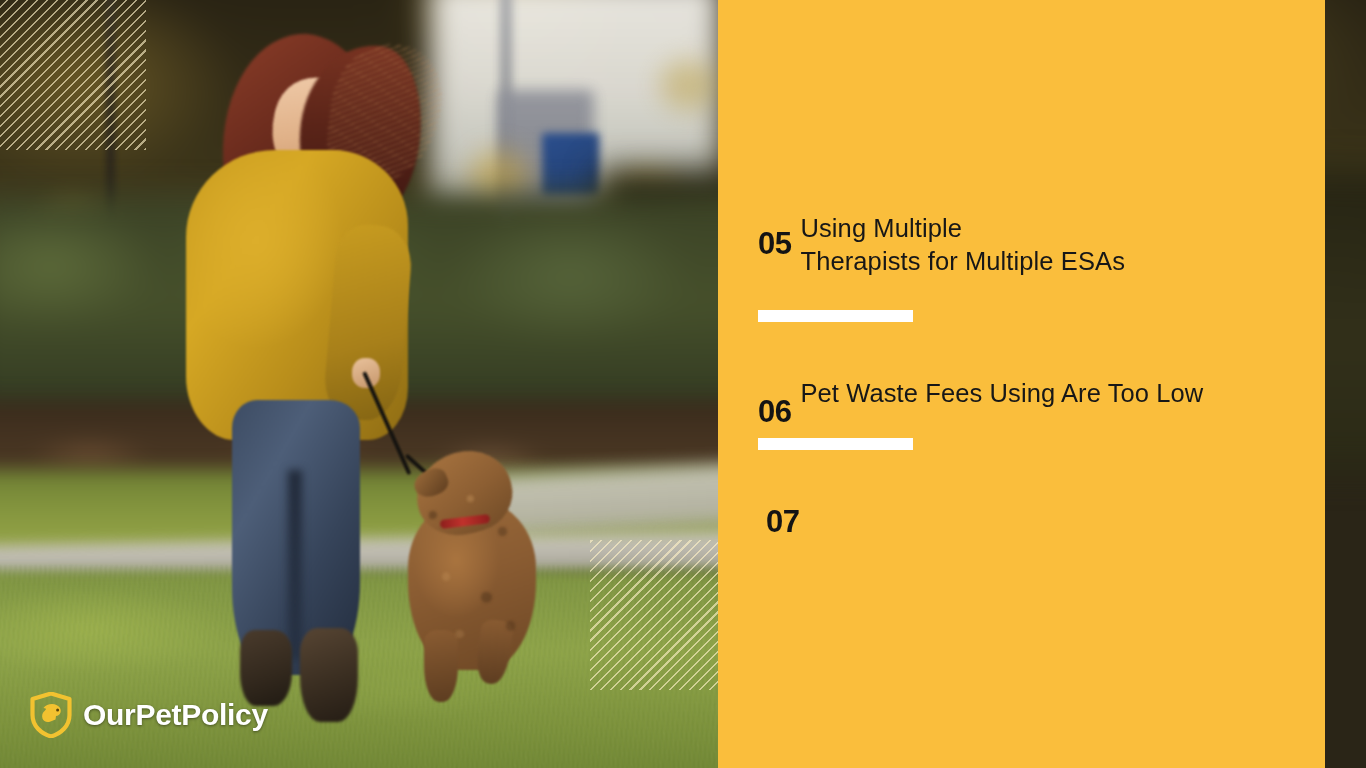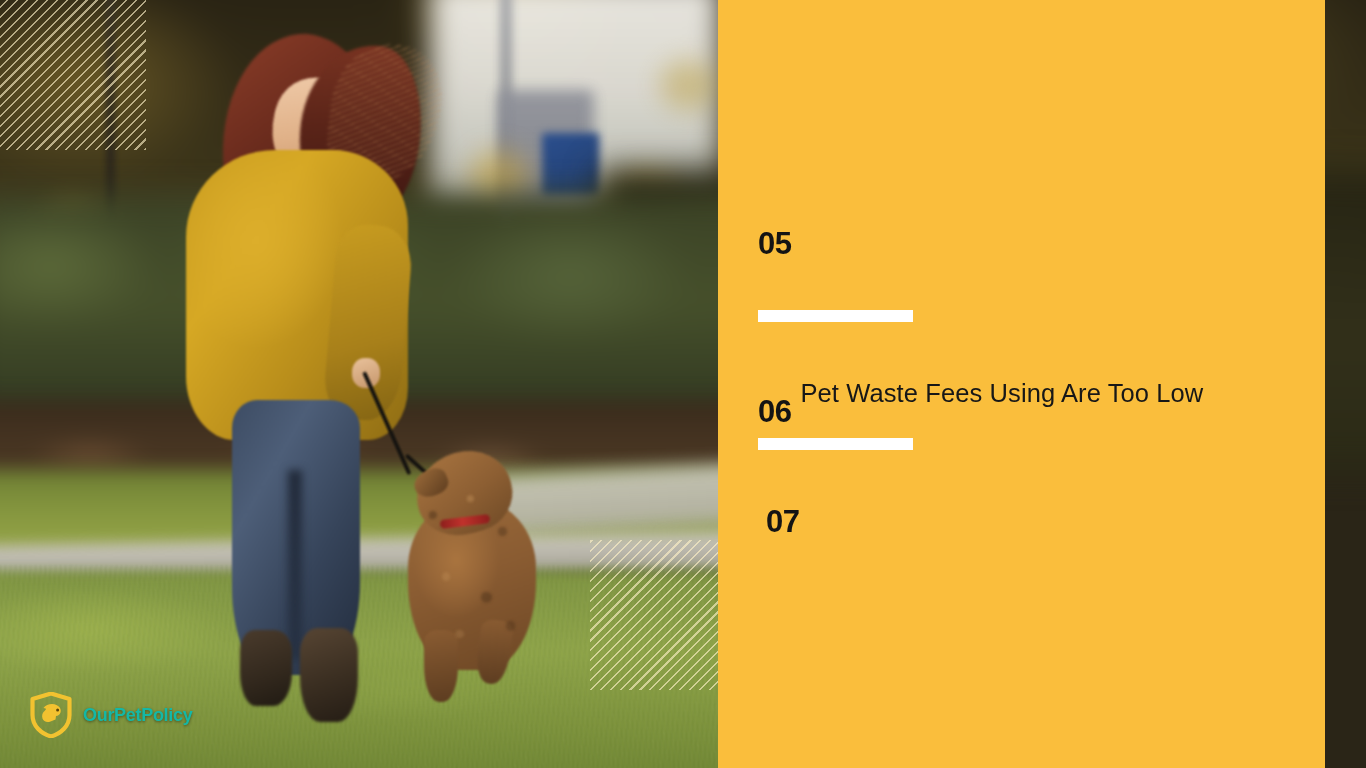--- a/index.html
+++ b/index.html
@@ -428,22 +428,22 @@
   
   .logo {
     position: absolute;
     left: 30px; top: 692px;
     display: flex;
     align-items: center;
     gap: 11px;
   }
   .logo-shield { width: 42px; height: 46px; display: block; }
   .logo-text {
-    color: #14b8a6;
-    font-size: 18px;
+    color: #ffffff;
+    font-size: 30px;
     font-weight: bold;
     letter-spacing: -0.3px;
     text-shadow: 0 1px 3px rgba(0,0,0,.45);
   }
 </style>
 </head>
 <body>
 
 <div id="slide">
 
@@ -498,20 +498,22 @@
     <div class="hatch hatch-tl"></div>
     <div class="hatch hatch-br"></div>
   </div>
 
   <div class="panel"></div>
 
   <div class="items">
 
     <div class="item item-05">
       <span class="num">05</span>
+      <span class="label">Using Multiple
+Therapists for Multiple ESAs</span>
     </div>
 
     <div class="item item-06">
       <span class="num">06</span>
       <span class="label">Pet Waste Fees Using Are Too Low</span>
     </div>
 
     <div class="item item-07">
       <span class="num">07</span>
     </div>

